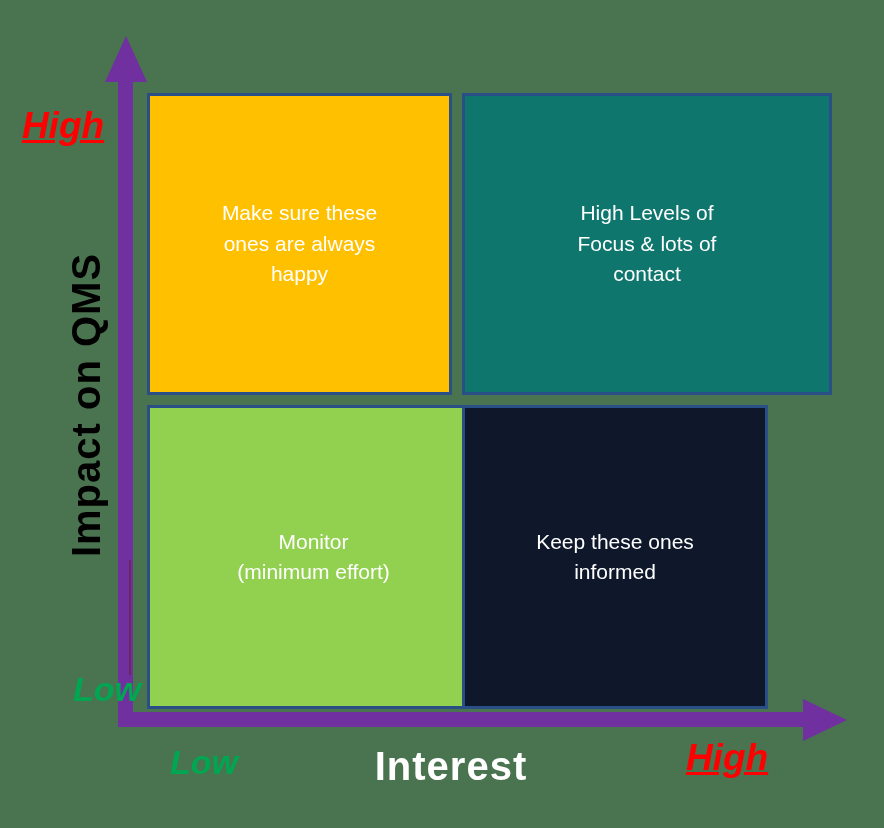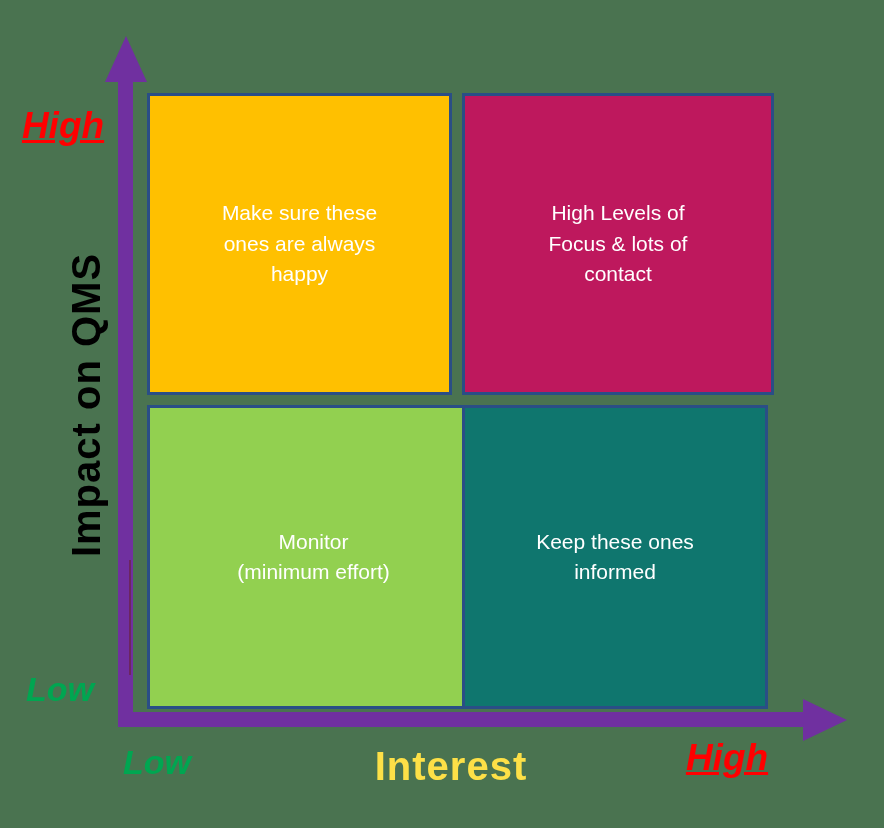--- a/index.html
+++ b/index.html
@@ -57,40 +57,40 @@
     display: flex;
     align-items: center;
     justify-content: center;
     color: #FFFFFF;
     font-size: 21px;
     line-height: 1.45;
     text-align: center;
   }
   .qtext { white-space: pre-line; }
   .q-tl { left:147px; top:93px;  width:305px; height:302px; background:#FFC000; }
-  .q-tr { left:462px; top:93px;  width:312px; height:302px; background:#be185d; }
+  .q-tr { left:462px; top:93px;  width:370px; height:302px; background:#0f766e; }
   .q-bl { left:147px; top:405px; width:333px; height:304px; background:#92D050; }
-  .q-br { left:462px; top:405px; width:306px; height:304px; background:#0f766e; }
+  .q-br { left:462px; top:405px; width:306px; height:304px; background:#0f172a; }
 
   
   .label { position: absolute; transform: translate(-50%, -50%); white-space: nowrap; }
   .y-title {
     left: 86px; top: 405px;
     transform: translate(-50%, -50%) rotate(-90deg);
     font-size: 40px; font-weight: 700; letter-spacing: 1px;
     color: #000000;
   }
   .x-title {
     left: 451px; top: 766px;
     font-size: 40px; font-weight: 700; letter-spacing: 1px;
-    color: #fde047;
+    color: #ffffff;
   }
   .end-label { font-weight: 700; font-style: italic; }
   .lab-high { color: #FF0000; font-size: 37px; text-decoration: underline; }
-  .lab-low  { color: #00A651; font-size: 34px; }
+  .lab-low  { color: #00A651; font-size: 34px; margin-left: 47px; }
   .y-high { left: 63px;  top: 126px; }
   .y-low  { left: 60px;  top: 689px; }
   .x-low  { left: 157px; top: 762px; }
   .x-high { left: 727px; top: 758px; }
 </style>
 </head>
 <body>
 
 <div class="stage">
 

